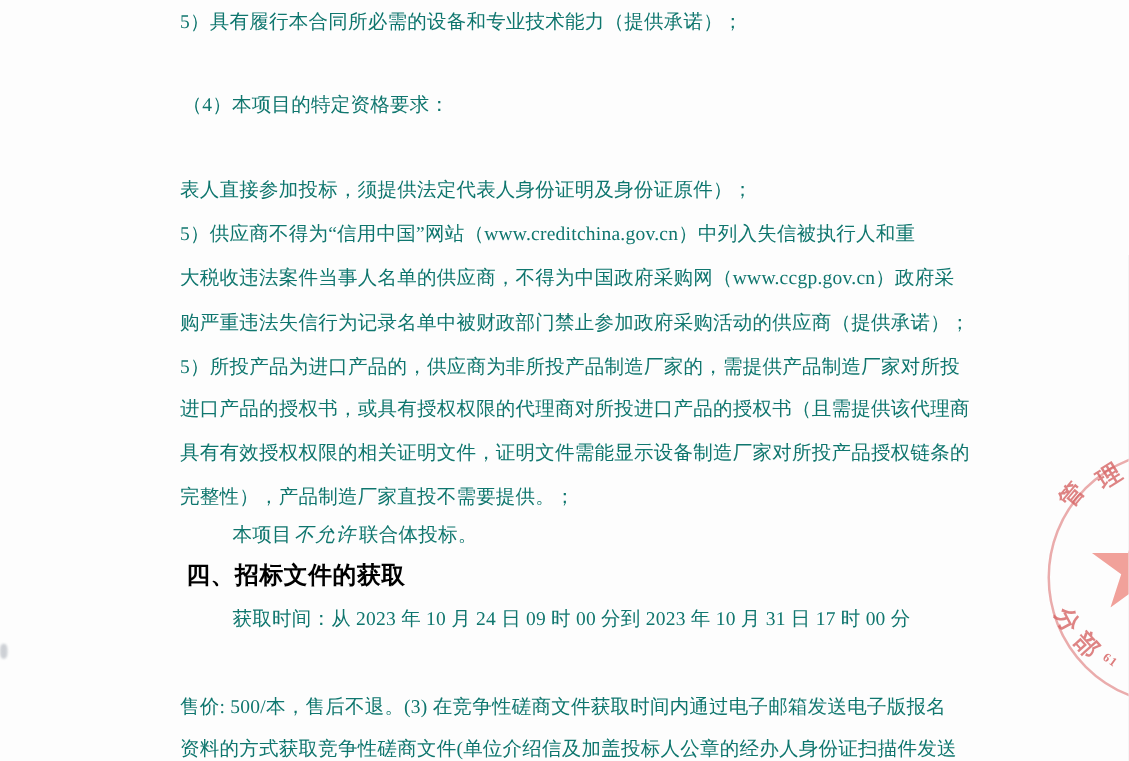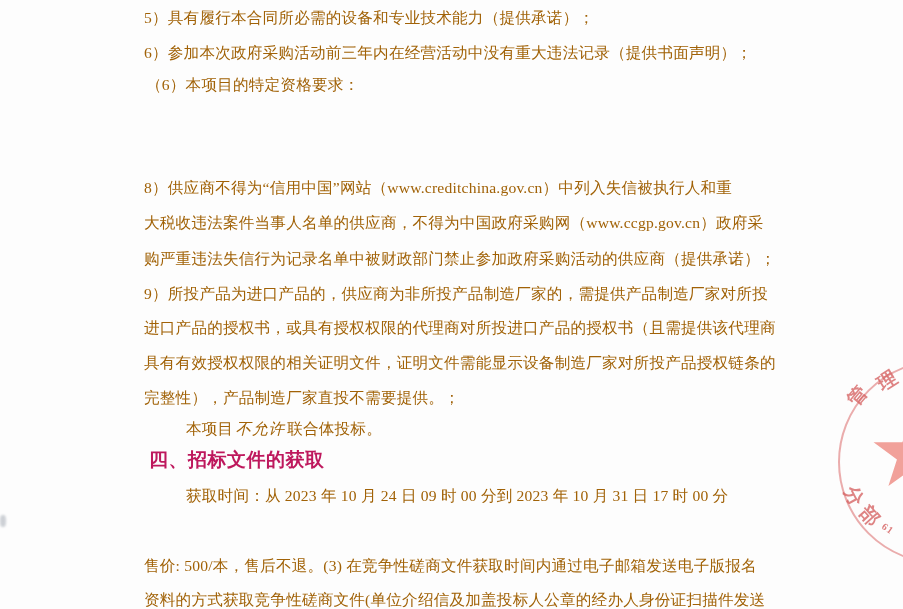--- a/index.html
+++ b/index.html
@@ -11,28 +11,28 @@
     overflow:hidden;
     font-family:"Liberation Serif","DejaVu Serif",serif;
     color:#414b5c;
   }
   .line{
     position:absolute;
     font-size:15.6px;
     line-height:22px;
     letter-spacing:0.2px;
     white-space:nowrap;
-    color:#a16207;
+    color:#0f766e;
   }
   .heading{
     position:absolute;
     font-size:19px;
     font-weight:bold;
     letter-spacing:0.5px;
-    color:#be185d;
+    color:#000000;
     white-space:nowrap;
   }
   .em{font-style:italic;letter-spacing:1px;padding:0 2px;margin-top:24px;}
   
   .stamp{position:absolute;left:830px;top:355px;width:73px;height:215px;pointer-events:none;}
   .stamp-circle{
     position:absolute;left:8px;top:5px;          
     width:200px;height:200px;border-radius:50%;
     border:2.5px solid rgba(219,106,106,0.55);
   }
@@ -55,26 +55,26 @@
     position:absolute;left:0px;top:515px;width:6px;height:12px;
     background:#a7adb6;opacity:.55;border-radius:40%;filter:blur(1px);
   }
 </style>
 </head>
 <body>
 
 <div class="page">
 
   <div class="line" style="left:144px;top:7px">5）具有履行本合同所必需的设备和专业技术能力（提供承诺）；</div>
-  <div class="line" style="left:144px;top:42px">6）参加本次政府采购活动前三年内在经营活动中没有重大违法记录（提供书面声明）；</div>
-  <div class="line" style="left:146px;top:74px">（6）本项目的特定资格要求：</div>
-  <div class="line" style="left:144px;top:177px">8）供应商不得为“信用中国”网站（www.creditchina.gov.cn）中列入失信被执行人和重</div>
+  <div class="line" style="left:146px;top:74px">（4）本项目的特定资格要求：</div>
+  <div class="line" style="left:144px;top:142px">表人直接参加投标，须提供法定代表人身份证明及身份证原件）；</div>
+  <div class="line" style="left:144px;top:177px">5）供应商不得为“信用中国”网站（www.creditchina.gov.cn）中列入失信被执行人和重</div>
   <div class="line" style="left:144px;top:212px">大税收违法案件当事人名单的供应商，不得为中国政府采购网（www.ccgp.gov.cn）政府采</div>
   <div class="line" style="left:144px;top:248px">购严重违法失信行为记录名单中被财政部门禁止参加政府采购活动的供应商（提供承诺）；</div>
-  <div class="line" style="left:144px;top:283px">9）所投产品为进口产品的，供应商为非所投产品制造厂家的，需提供产品制造厂家对所投</div>
+  <div class="line" style="left:144px;top:283px">5）所投产品为进口产品的，供应商为非所投产品制造厂家的，需提供产品制造厂家对所投</div>
   <div class="line" style="left:144px;top:317px">进口产品的授权书，或具有授权权限的代理商对所投进口产品的授权书（且需提供该代理商</div>
   <div class="line" style="left:144px;top:352px">具有有效授权权限的相关证明文件，证明文件需能显示设备制造厂家对所投产品授权链条的</div>
   <div class="line" style="left:144px;top:387px">完整性），产品制造厂家直投不需要提供。；</div>
 
   <div class="line" style="left:186px;top:418px">
     <span>本项目</span><span class="em">不允许</span><span>联合体投标。</span>
   </div>
 
   <div class="heading" style="left:149px;top:447px">四、招标文件的获取</div>
 

